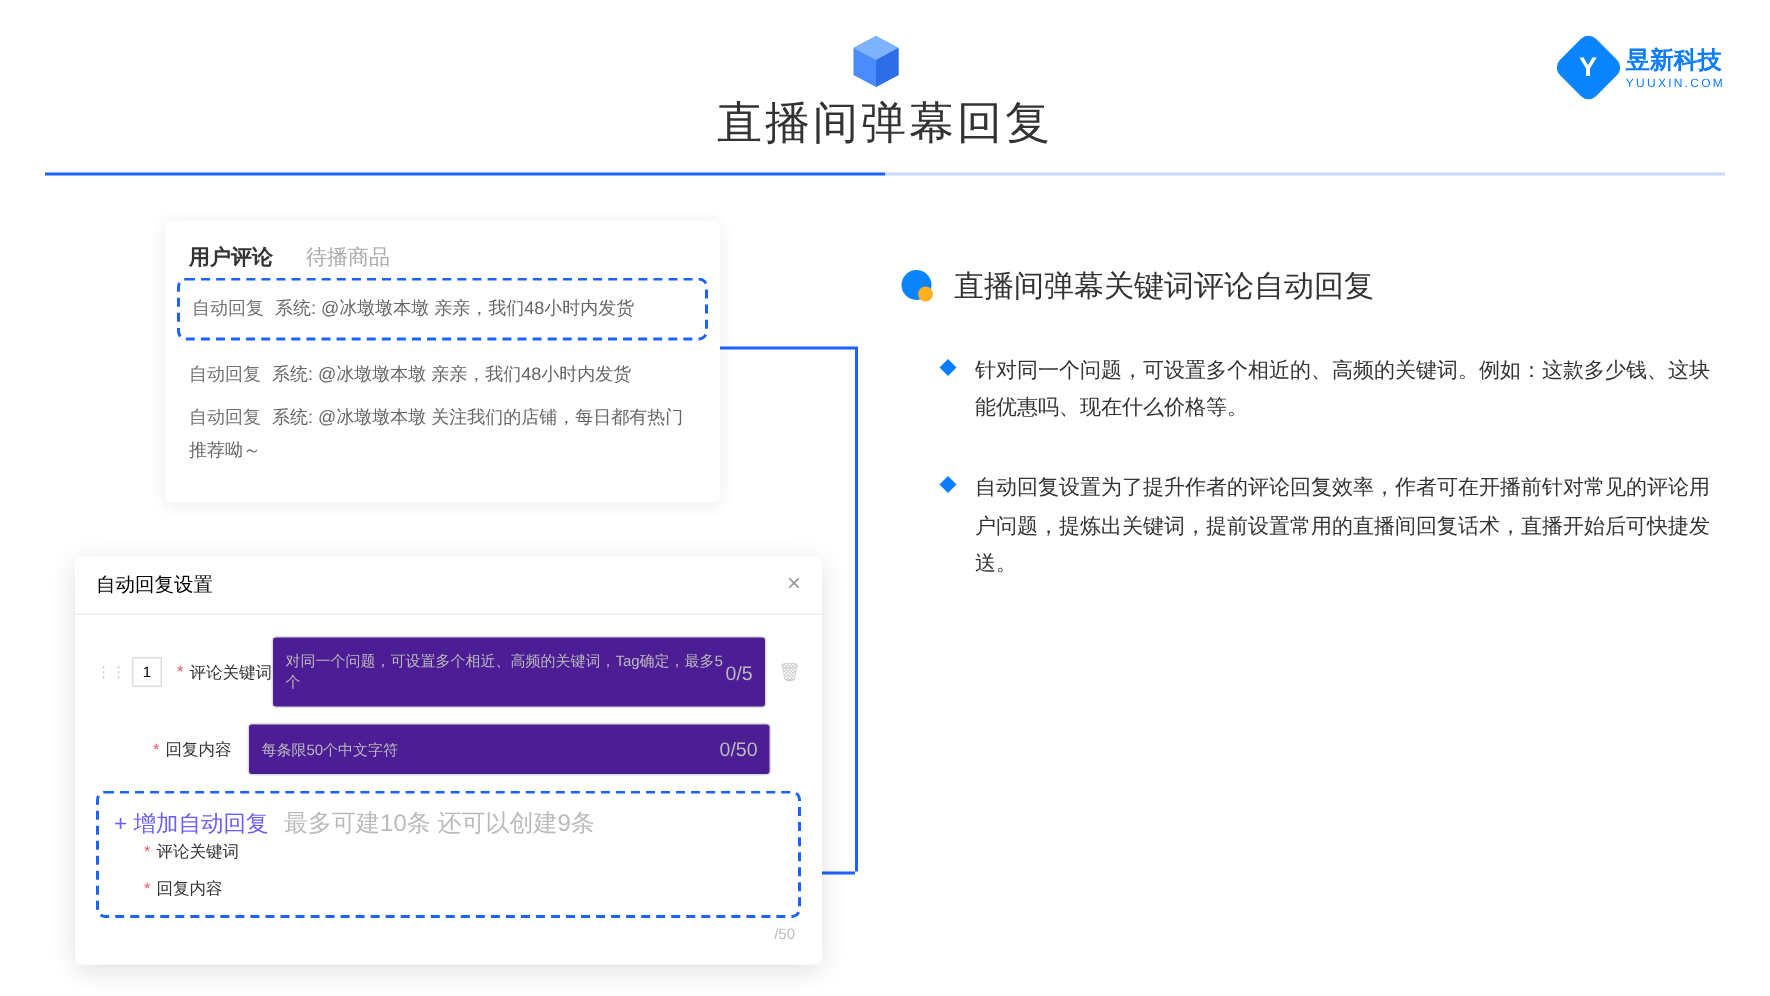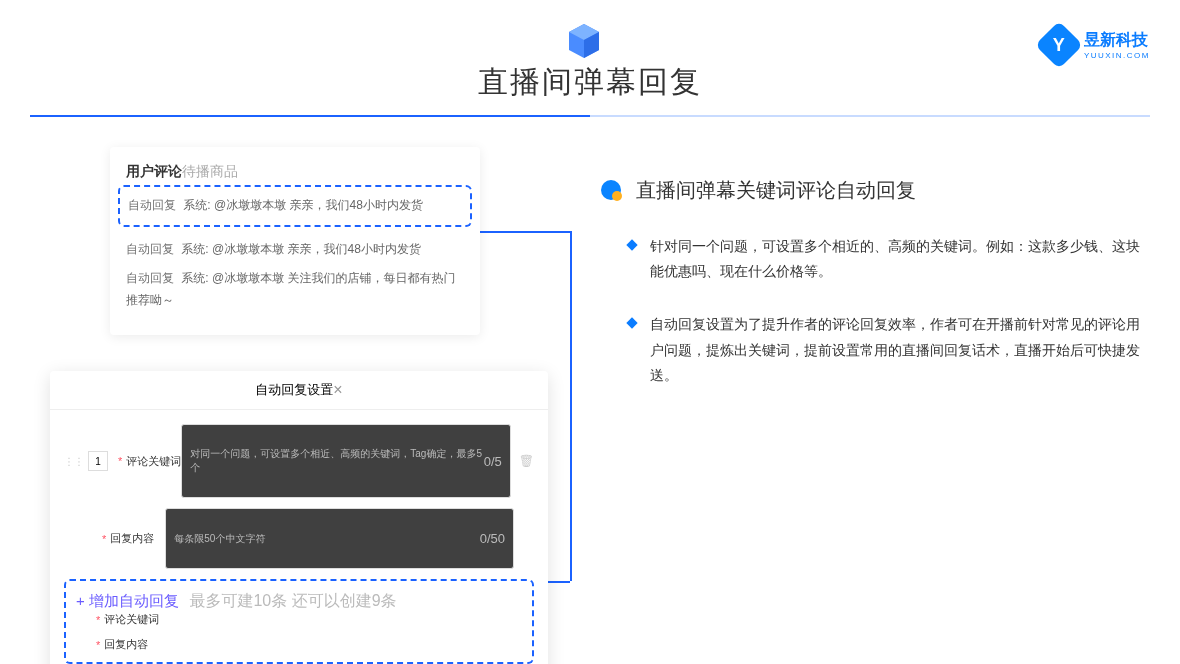--- a/index.html
+++ b/index.html
@@ -12,37 +12,37 @@
 .brand-icon span { transform: rotate(-45deg); color: #fff; font-weight: bold; font-size: 18px; }
 .brand-text { color: #0a7cff; font-size: 16px; font-weight: bold; }
 .brand-sub { color: #0a7cff; font-size: 8px; letter-spacing: 1.5px; display: block; }
 .divider-line { height: 2px; background: linear-gradient(to right, #1b62ff 50%, #c8dbff 50%); margin: 12px 30px 0; }
 
 .content { display: flex; padding: 30px 30px 0 50px; }
 .left-col { width: 490px; position: relative; }
 .right-col { flex: 1; padding-left: 60px; padding-top: 30px; }
 
 .card1 { position: absolute; top: 0; left: 60px; width: 370px; background: #fff; border-radius: 4px; box-shadow: 0 2px 12px rgba(0,0,0,.08); padding: 16px; z-index: 2; }
-.tabs { display: flex; font-size: 14px; }
+.tabs { display: flex; gap: 22px; font-size: 14px; }
 .tab { color: #aaa; }
 .tab.active { color: #333; font-weight: bold; }
 .comment-row { font-size: 12px; color: #666; line-height: 1.8; margin-bottom: 8px; }
 .auto-tag { color: #737373; font-size: 12px; margin-right: 4px; }
 .highlight-box { border: 2px dashed #1b62ff; border-radius: 6px; padding: 8px; margin: 4px -8px 12px; }
 
 .card2 { position: absolute; top: 224px; left: 0; width: 498px; background: #fff; border-radius: 4px; box-shadow: 0 4px 18px rgba(0,0,0,.12); z-index: 3; }
-.modal-hdr { display: flex; justify-content: center; align-items: center; padding: 10px 14px; border-bottom: 1px solid #eee; font-size: 13px; }
+.modal-hdr { display: flex; justify-content: space-between; align-items: center; padding: 10px 14px; border-bottom: 1px solid #eee; font-size: 13px; }
 .close-x { color: #999; font-size: 16px; cursor: pointer; }
 .modal-body { padding: 14px; }
 .form-row { display: flex; align-items: center; margin-bottom: 10px; font-size: 11px; }
 .drag-h { color: #ccc; font-size: 10px; margin-right: 4px; }
 .idx-box { width: 20px; height: 20px; border: 1px solid #ddd; display: flex; align-items: center; justify-content: center; font-size: 10px; margin-right: 10px; }
 .req-dot { color: #f56; margin-right: 4px; }
 .flabel { color: #333; width: 55px; font-size: 11px; }
-.finput { flex: 1; border: 1px solid #ddd; border-radius: 3px; padding: 22px 8px; font-size: 10px; color: #bbb; display: flex; justify-content: space-between; align-items: center; background: #404040; }
+.finput { flex: 1; border: 1px solid #ddd; border-radius: 3px; padding: 9px 8px; font-size: 10px; color: #bbb; display: flex; justify-content: space-between; align-items: center; background: #4c1d95; }
 .finput .cnt { color: #bbb; font-size: 13px; }
 .trash { color: #ccc; margin-left: 8px; font-size: 12px; }
 
 .add-link { color: #6a5cff; font-size: 15px; margin: 8px 0; }
 .add-note { color: #bbb; font-size: 16px; margin-left: 6px; }
 .example-btn { background: #6a5cff; color: #fff; font-size: 10px; padding: 3px 8px; border-radius: 3px; display: inline-block; margin-bottom: 8px; }
 .tag-chip { background: #f4f4f4; border-radius: 3px; padding: 2px 6px; font-size: 9px; color: #888; margin-right: 4px; display: inline-block; }
 .dashed-zone { border: 2px dashed #1b62ff; border-radius: 6px; padding: 10px; margin-top: 6px; }
 .ex-text { color: #999; }
 

